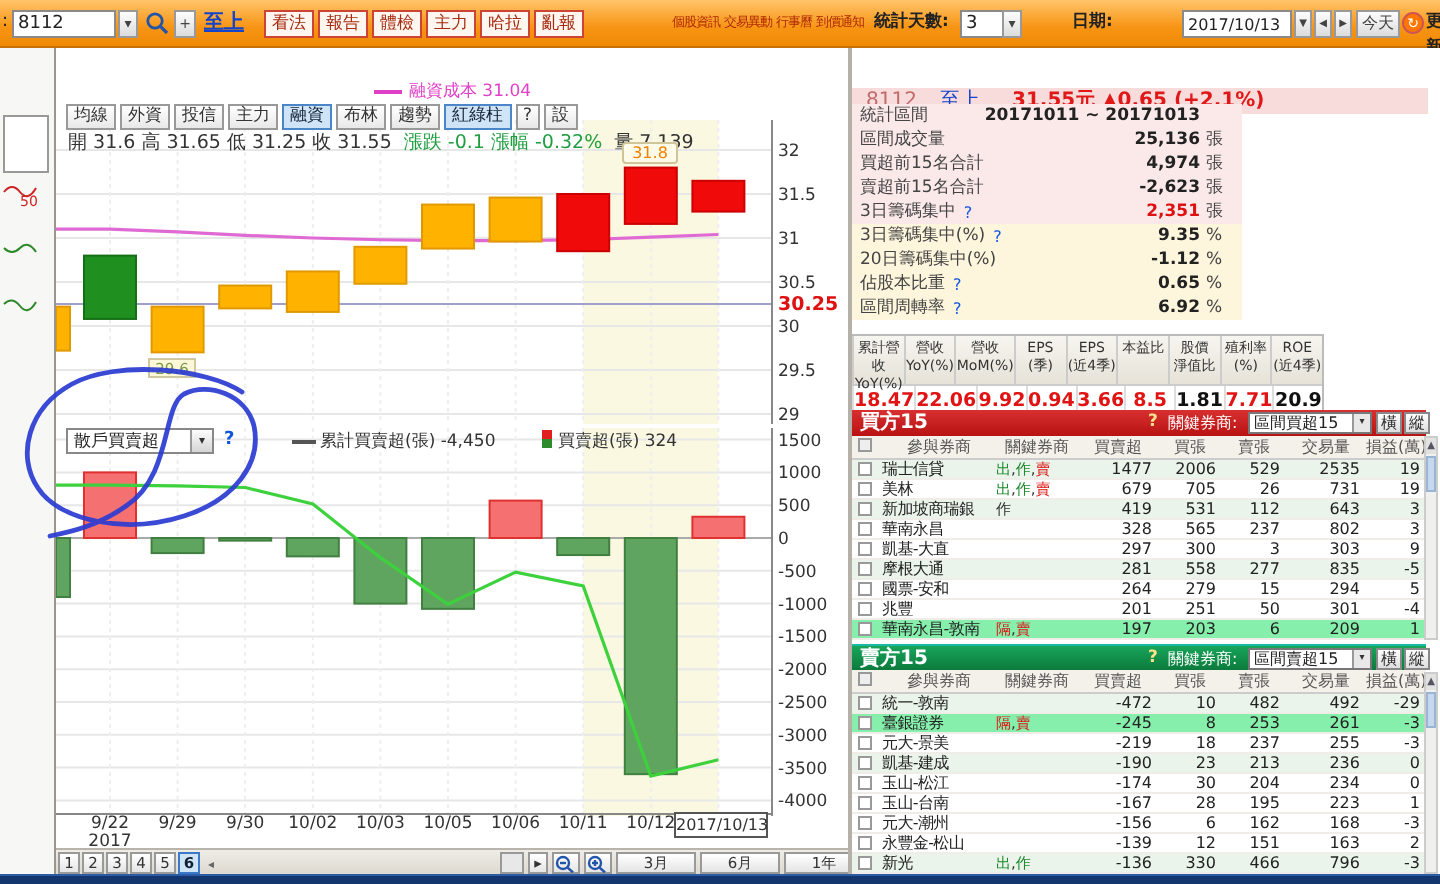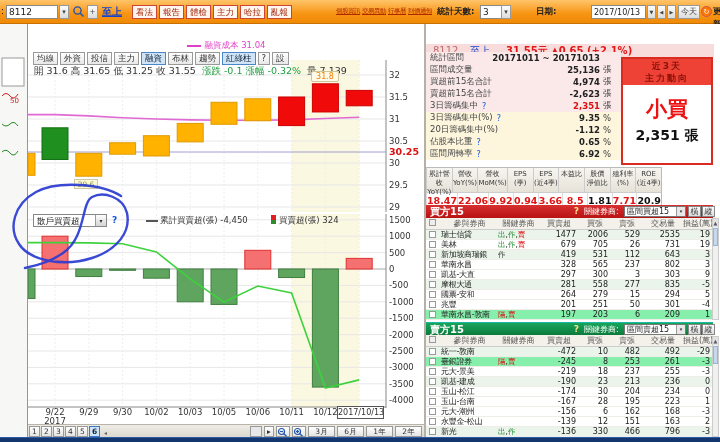--- a/index.html
+++ b/index.html
@@ -9,21 +9,21 @@
 
 #sliver{left:0;top:24px;width:28px;height:413px;background:#f7f7f5;border-right:1px solid #9a968e}
 
 #toolbar{left:0;top:0;width:720px;height:24px;background:linear-gradient(#ffc46a,#f79413 60%,#ef8a06);border-bottom:1px solid #c87000}
 #toolbar .abs{top:5px;height:14px;line-height:13px}
 .tb-input{background:#fff;border:1px solid #8a8a8a;padding:0 2px;font-size:9px}
 .tb-mini{background:linear-gradient(#fdfdfd,#dcdcdc);border:1px solid #999;text-align:center;font-size:7px;color:#444}
 .tb-btn2{background:#fff6f0;border:1px solid #cc4433;color:#a62b10;font-size:8.5px;padding:0 3px;margin-right:2px;line-height:12px}
 #tb-buttons{display:flex}
 #tb-links{display:flex;gap:2px;font-size:6.5px;letter-spacing:-0.5px}
-#tb-links span{color:#b02800;text-decoration:underline;white-space:nowrap}
+#tb-links span{color:#b02800;white-space:nowrap}
 #stock-name{color:#1144cc;font-weight:bold;font-size:10px;text-decoration:underline}
 .tb-label{color:#222;font-size:8.5px;font-weight:bold}
 
 #strip-l{left:28px;top:24px;width:397px;height:16px;background:#dcd7cd;border-bottom:1px solid #b3afa6}
 #strip-r{left:425px;top:24px;width:295px;height:20px;background:#dcd7cd}
 .tabs{display:flex;height:100%;padding-left:4px}
 .tab{padding:1px 5px 0;border:1px solid #a8a49b;border-bottom:none;background:#d2cdc2;color:#444;margin-right:1px;font-size:8.5px;white-space:nowrap}
 .tab.active{background:#fff;color:#111;font-weight:bold}
 #note{left:375px;top:26px;font-size:6px;color:#b04428;white-space:nowrap;letter-spacing:-0.5px}
 #strip-r .tabs{padding-top:4px}
@@ -53,21 +53,21 @@
 #year-label{position:absolute;top:9px;width:36px;text-align:center;color:#333}
 #endbox{position:absolute;left:309px;top:-1px;width:47px;height:13px;border:1px solid #555;background:#fff;text-align:center;font-size:8px;line-height:12px}
 #bottombar{left:0;top:400px;width:397px;height:13px;background:linear-gradient(#efece6,#ddd9d0);border-top:1px solid #b8b4ac}
 #pages{position:absolute;left:1px;top:1px;display:flex;gap:1px}
 .pg{width:11px;height:11px;border:1px solid #999;background:linear-gradient(#fff,#e4e4e4);text-align:center;font-size:7.5px;line-height:10px;color:#333}
 .pg.active{border:1px solid #3a78c8;background:#cfe4f7;color:#123;font-weight:bold}
 #pg-arrow{position:absolute;left:76px;top:4px;font-size:6px;color:#666}
 #bb-right{position:absolute;left:222px;top:1px;display:flex;gap:2px}
 .bbtn{height:11px;border:1px solid #999;background:linear-gradient(#fff,#e4e4e4);font-size:7.5px;line-height:10px;text-align:center;color:#333;padding:0 2px}
 .bbtn.mag{width:14px;padding:0}
-.bbtn.per{width:27px;padding:0}
+.bbtn.per{width:40px;padding:0}
 .bbtn.active{background:#3f7fd6;border-color:#2a5ca8;color:#fff;font-weight:bold}
 #hthumb{width:12px;height:11px;border:1px solid #999;background:#e8e8e8}
 
 #split{left:424px;top:24px;width:2px;height:413px;background:#b5b1a8}
 
 #rpane{left:426px;top:24px;width:294px;height:413px;background:#fff}
 #price-row{left:0;top:20px;width:288px;height:13px;background:#f8dcdc;font-size:10px;line-height:13px}
 #rp-code{position:absolute;left:7px;color:#c06a6a}
 #rp-name{position:absolute;left:44px;color:#1144cc;text-decoration:underline}
 #rp-quote{position:absolute;left:80px;color:#e01818;font-weight:bold}
@@ -420,28 +420,20 @@
           <span class="st-unit">%</span>
         </div>
         <div class="stat-row c">
           <span class="st-label">區間周轉率</span>
           <span class="st-q">?</span>
           <span class="st-sp"></span>
           <span class="st-val">6.92</span>
           <span class="st-unit">%</span>
         </div>
       </div>
-    <div id="trend-box" class="abs">
-      <div id="tb-head">
-        <div>近3天</div>
-        <div>主力動向</div>
-      </div>
-      <div id="tb-action">小買</div>
-      <div id="tb-amount">2,351 張</div>
-    </div>
     <div id="ratio-table" class="abs">
       <div id="ratio-head">
           <div class="rh-cell">
             <div>累計營收</div>
             <div>YoY(%)</div>
           </div>
           <div class="rh-cell">
             <div>營收</div>
             <div>YoY(%)</div>
           </div>

